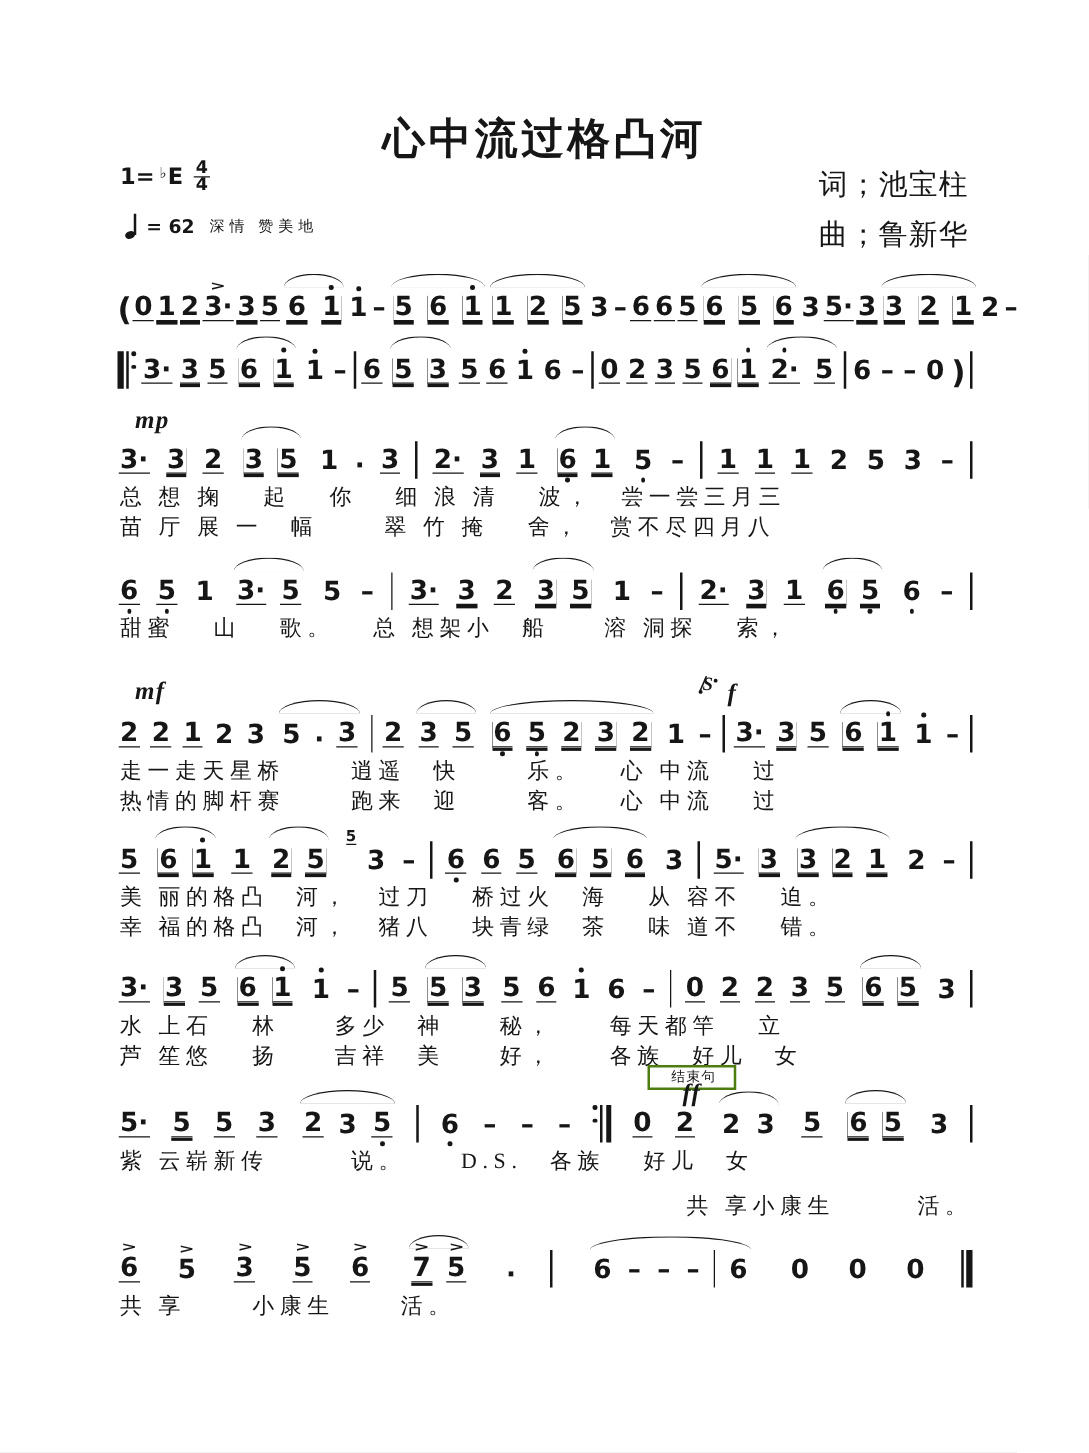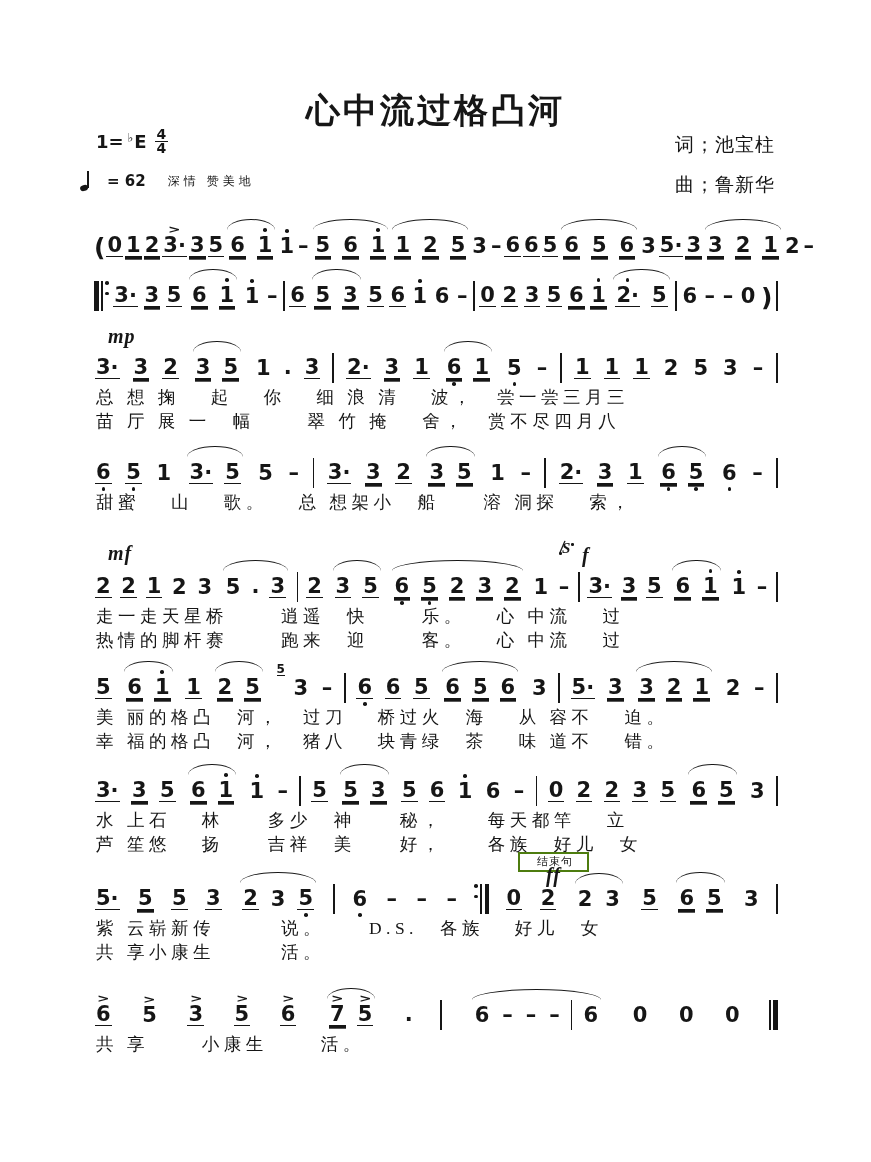--- a/index.html
+++ b/index.html
@@ -7,28 +7,28 @@
          font-family:"Liberation Serif",serif;overflow:hidden;}
   
   #title{position:absolute;left:0;top:88px;width:100%;text-align:center;
          font-family:"Liberation Sans",sans-serif;font-weight:700;font-size:34px;letter-spacing:3px;}
   #keyline{position:absolute;left:96px;top:128px;font-family:"DejaVu Sans",sans-serif;
            font-weight:700;font-size:18px;display:flex;align-items:center;}
   #keyline sup{font-size:12px;vertical-align:6px;margin:0 1px 8px 4px;}
   .frac{display:inline-flex;flex-direction:column;align-items:center;margin-left:8px;
         font-size:14px;line-height:13px;}
   .frac .num{border-bottom:1.5px solid #161616;padding:0 2px;}
-  #tempoline{position:absolute;left:80px;top:170px;display:flex;align-items:center;gap:16px;}
+  #tempoline{position:absolute;left:100px;top:170px;display:flex;align-items:center;gap:6px;}
   .qnote{position:relative;width:11px;height:22px;display:inline-block;}
   .qnote::before{content:"";position:absolute;left:0;bottom:2px;width:8px;height:5.5px;
                  background:#161616;border-radius:50%;transform:rotate(-18deg);}
   .qnote::after{content:"";position:absolute;left:7px;bottom:4px;width:1.8px;height:17px;background:#161616;}
   #tempoline .eq{font-family:"DejaVu Sans",sans-serif;font-weight:700;font-size:15px;}
   #tempoline .expr{font-size:12px;letter-spacing:4px;margin-left:6px;}
-  .credit{position:absolute;right:96px;font-size:19px;letter-spacing:1px;}
+  .credit{position:absolute;right:96px;font-size:23px;letter-spacing:1px;}
   #credit-lyr{top:132px;} #credit-comp{top:172px;}
 
   
   .system{position:absolute;left:94px;width:684px;}
   .nrow{display:flex;justify-content:space-between;align-items:flex-end;width:100%;}
   .nt{display:inline-flex;flex-direction:column;align-items:center;margin:0 1px;}
   .top{height:13px;display:flex;flex-direction:column;align-items:center;justify-content:flex-end;}
   .acc{font-family:"DejaVu Sans",sans-serif;font-weight:700;font-size:10px;line-height:8px;
        transform:scaleX(1.5);}
   .hd,.ld{width:3.6px;height:3.6px;border-radius:50%;background:#161616;}
@@ -1238,21 +1238,21 @@
             </span>
           </span>
           <span class="nt">
             <span class="top"></span>
             <span class="dg">3</span>
             <span class="bot"></span>
           </span>
           <span class="bar"></span>
         </div>
         <div class="lyr" style="top: 44px;">紫 云崭新传　　　说。　　D.S.　各族　 好儿　女</div>
-        <div class="lyr" style="top: 68px;">共 享小康生　　　活。</div>
+        <div class="lyr" style="top: 80px; text-align: right;">共 享小康生　　　活。</div>
       </div>
       <div class="system" style="top: 988px;">
         <div class="nrow">
           <span class="nt">
             <span class="top">
               <span class="acc">&gt;</span>
             </span>
             <span class="dg ul1">6</span>
             <span class="bot"></span>
           </span>

